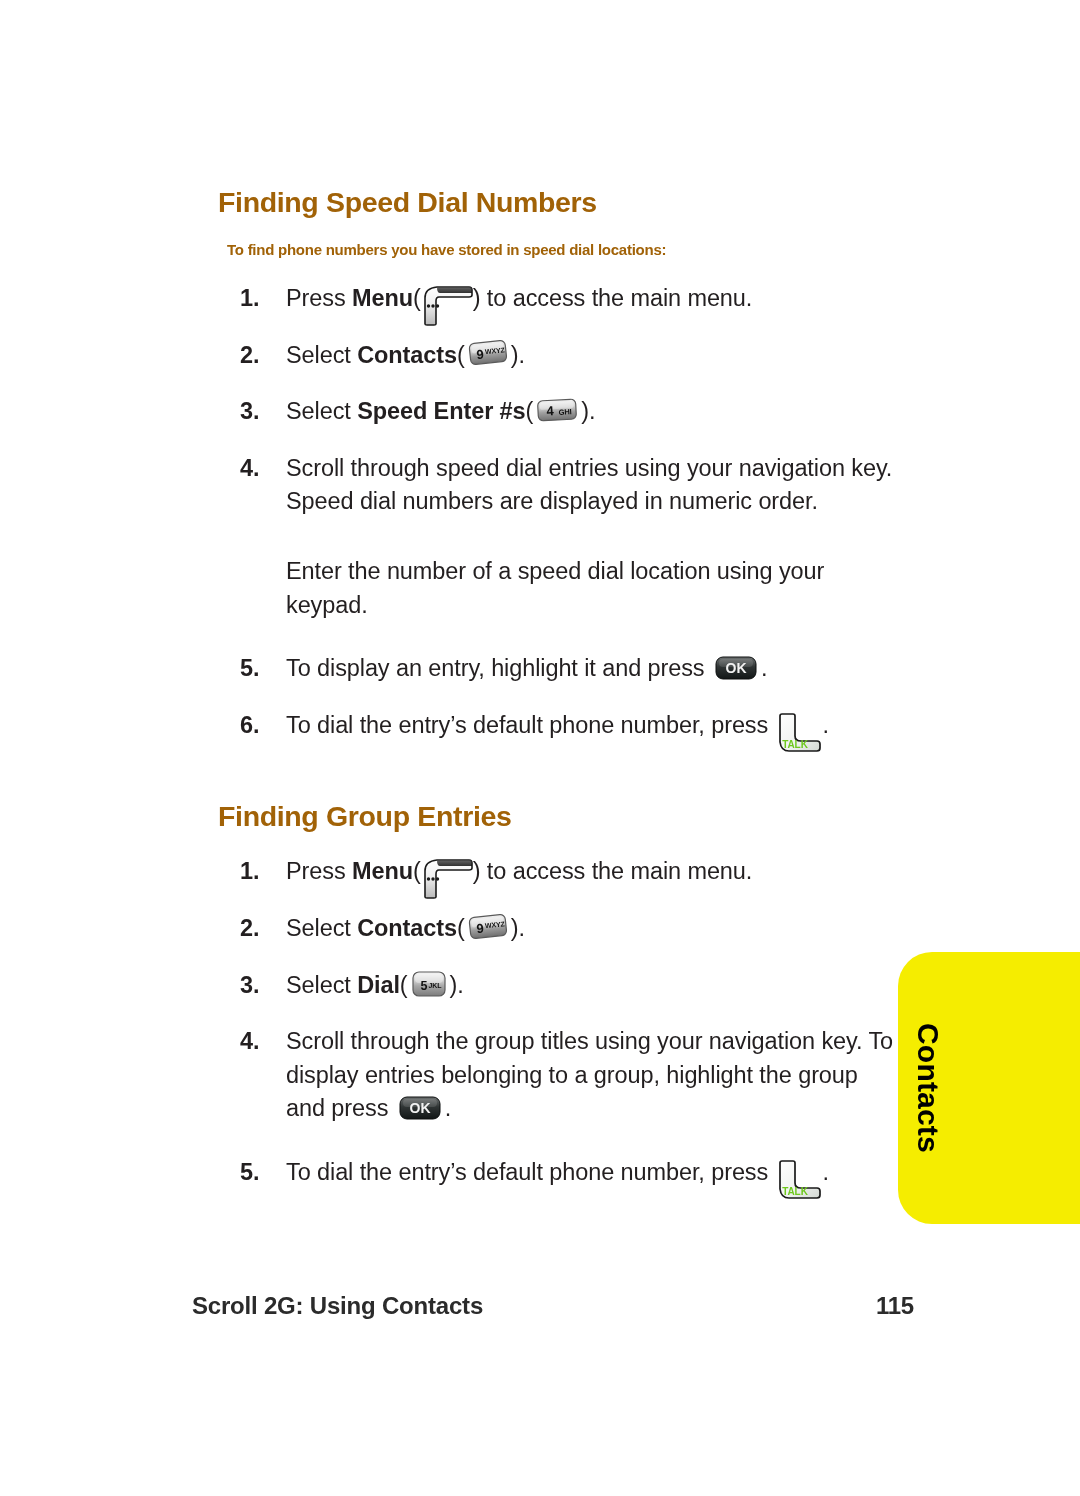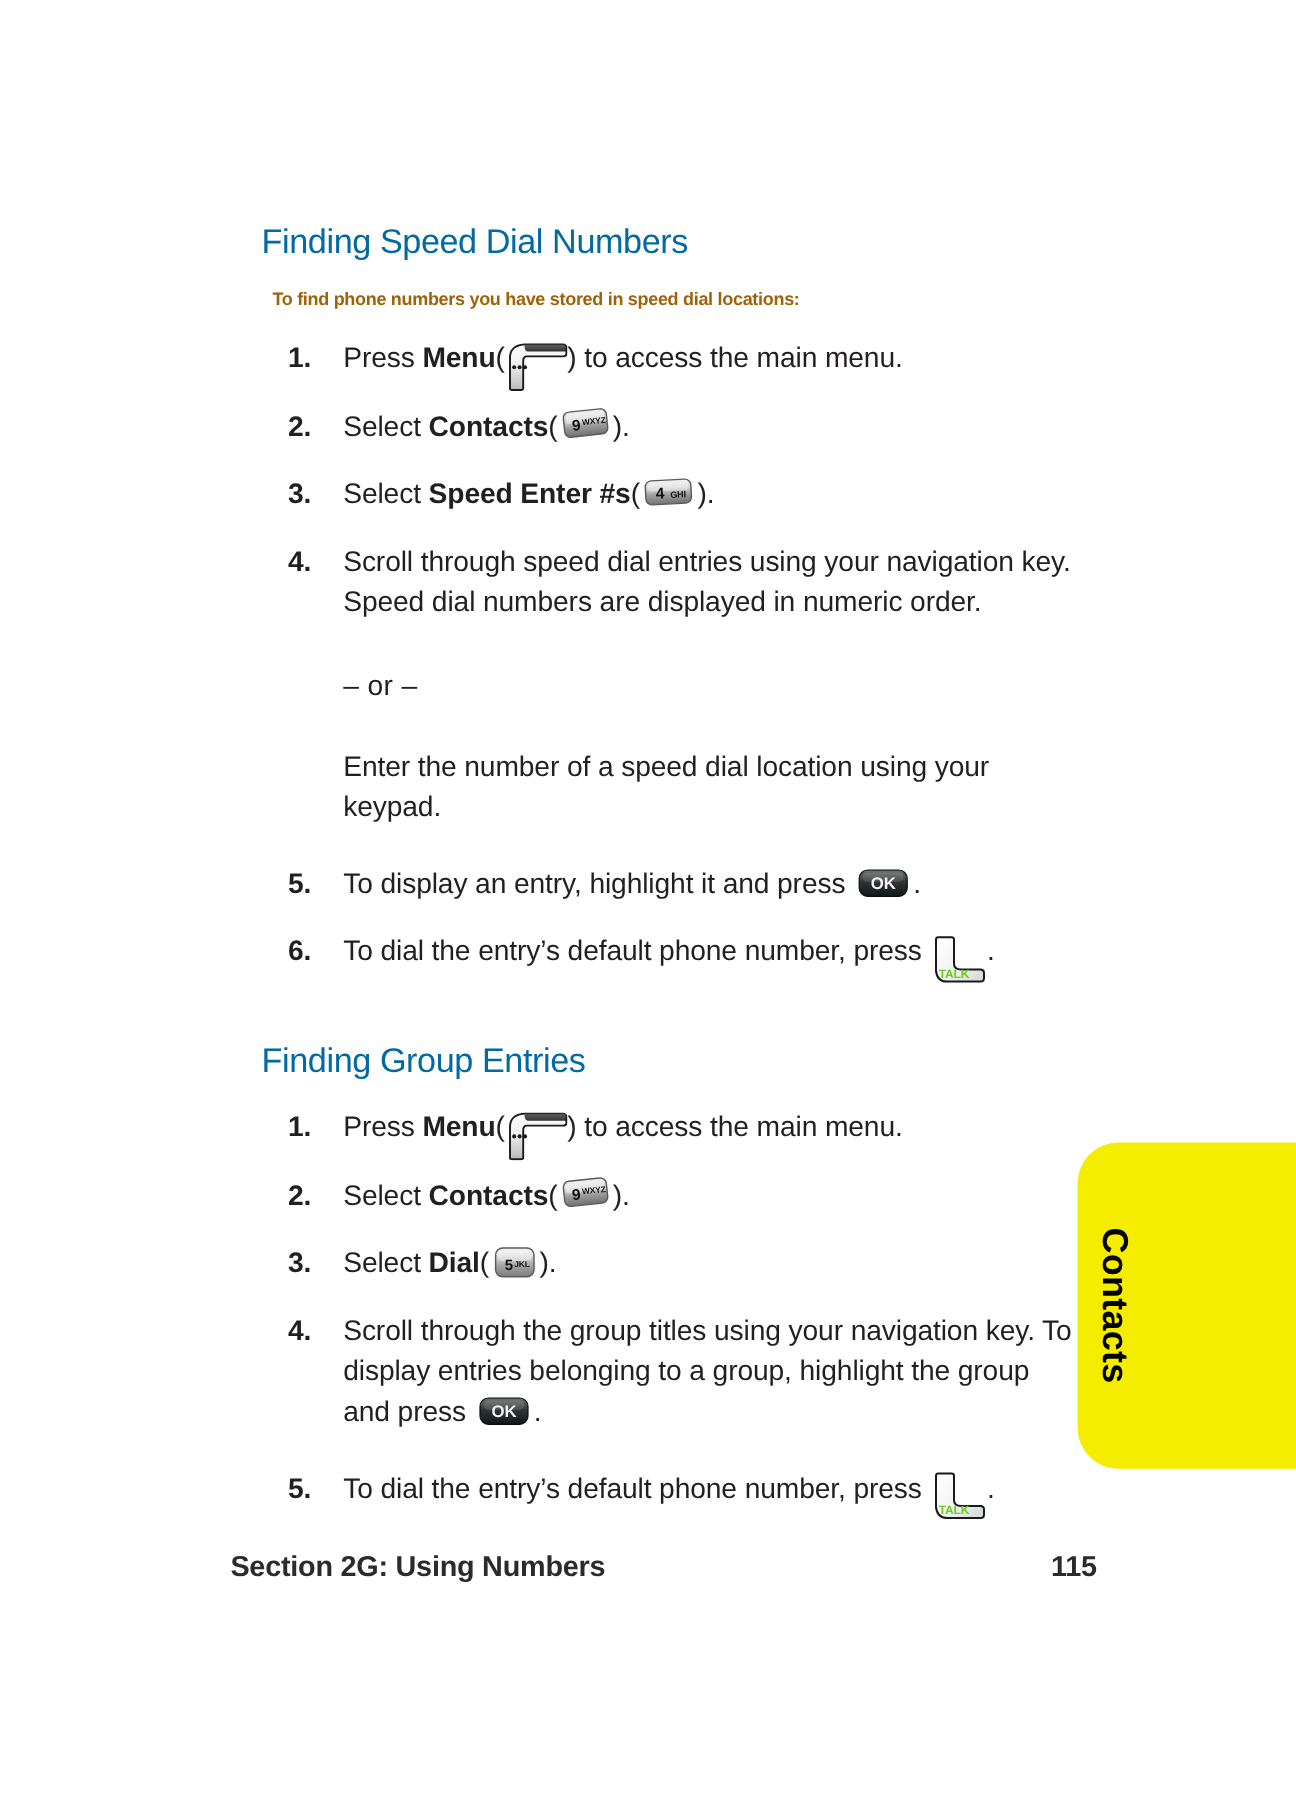--- a/index.html
+++ b/index.html
@@ -52,24 +52,24 @@
   
   .content {
     position: absolute;
     left: 218px;
     top: 186px;
     width: 680px;
   }
 
   h2.section-head {
     font-size: 28.5px;
-    font-weight: normal;
+    font-weight: bold;
     letter-spacing: -0.35px;
     margin: 0 0 22px 0;
-    color: #0369a1;
+    color: #a16207;
   }
   h2.section-head.second {
     margin-top: 58px;
   }
 
   p.lead {
     font-size: 15px;
     font-weight: bold;
     letter-spacing: -0.25px;
     margin: 0 0 24px 0;
@@ -222,21 +222,20 @@
               <text x="16" y="20" font-family="'Liberation Sans',sans-serif" font-size="13" font-weight="bold" fill="#111" text-anchor="middle">4</text>
               <text x="31" y="20" font-family="'Liberation Sans',sans-serif" font-size="7.5" font-weight="bold" fill="#111" text-anchor="middle">GHI</text>
             </g>
           </svg>
         </span><span>)</span><span>.</span>
       </li>
 
       <li>
         <span class="step-num">4.</span><span>Scroll through speed dial entries using your navigation key. Speed dial numbers are displayed in numeric order.</span>
         <div class="sub-block">
-          <p class="or-line">– or –</p>
           <span>Enter the number of a speed dial location using your keypad.</span>
         </div>
       </li>
 
       <li style="margin-top:30px">
         <span class="step-num">5.</span><span>To display an entry, highlight it and press </span><span class="key key-ok">
           <svg viewBox="0 0 46 30" width="46" height="30" aria-hidden="true">
             <defs>
               <linearGradient id="okg" x1="0" y1="0" x2="0" y2="1">
                 <stop offset="0" stop-color="#6f7373"></stop>
@@ -364,17 +363,17 @@
             </defs>
             <path d="M5 3 L16 3 Q18 3 18 5 L18 25 Q18 30 24 30 L40 30 Q43 30 43 33 L43 37 Q43 40 40 40 L12 40 Q4 40 3 31 L3 5 Q3 3 5 3 Z" fill="url(#tg2)" stroke="#1a1a1a" stroke-width="1.7" stroke-linejoin="round"></path>
             <text x="18" y="37" font-family="'Liberation Sans',sans-serif" font-size="10" font-weight="bold" fill="#6ec81e" text-anchor="middle">TALK</text>
           </svg>
         </span><span>.</span>
       </li>
     </ol>
   </div>
 
   <div class="footer">
-    <span>Section 2G: Using Numbers</span>
+    <span>Scroll 2G: Using Contacts</span>
     <span>115</span>
   </div>
 
 </div>
 
 </body></html>

